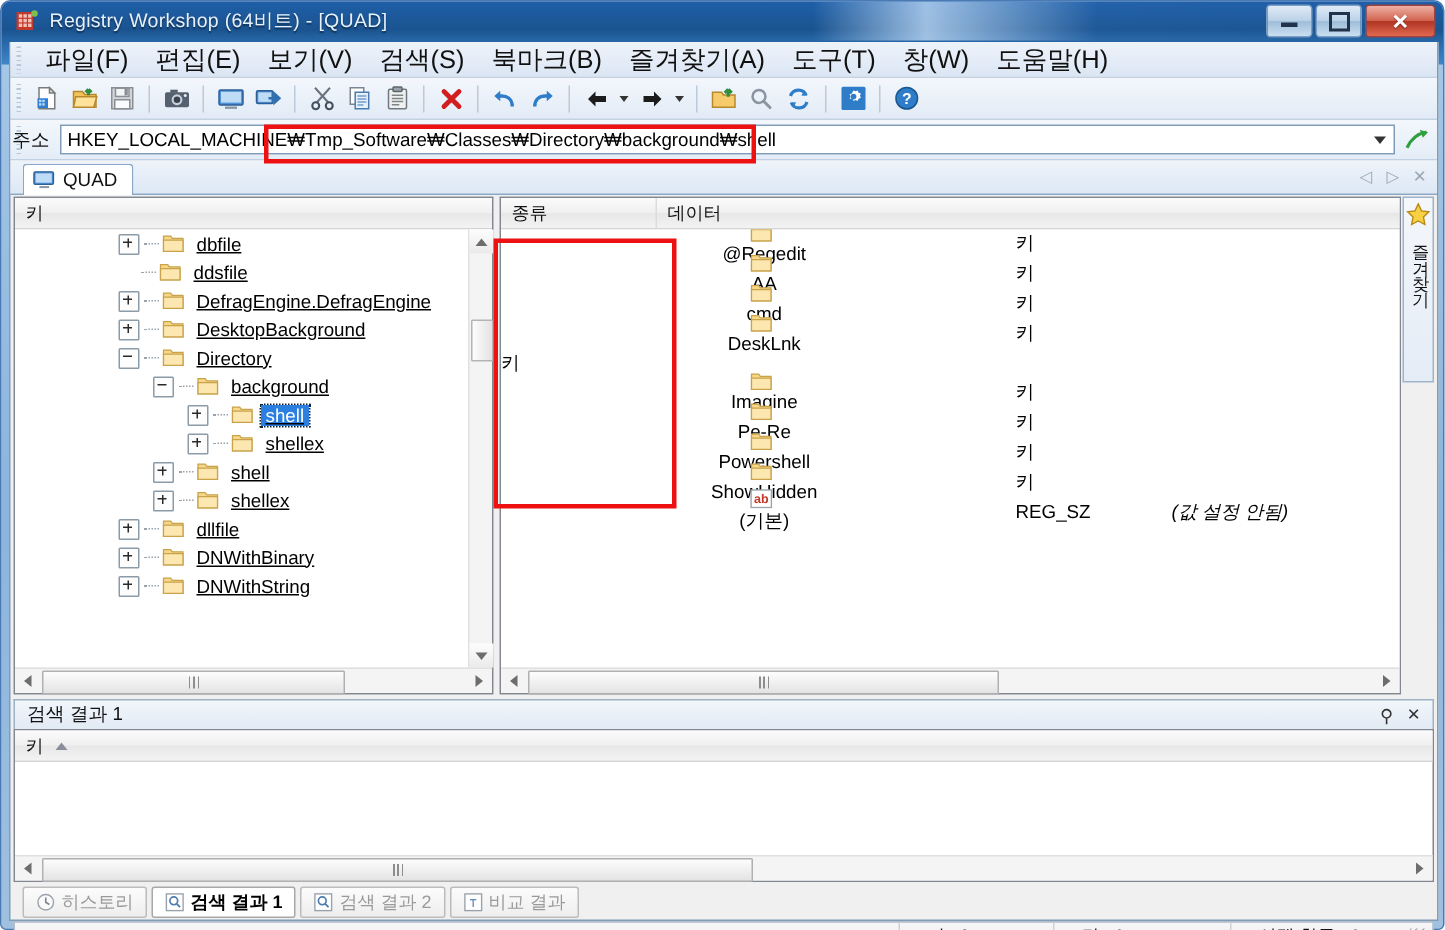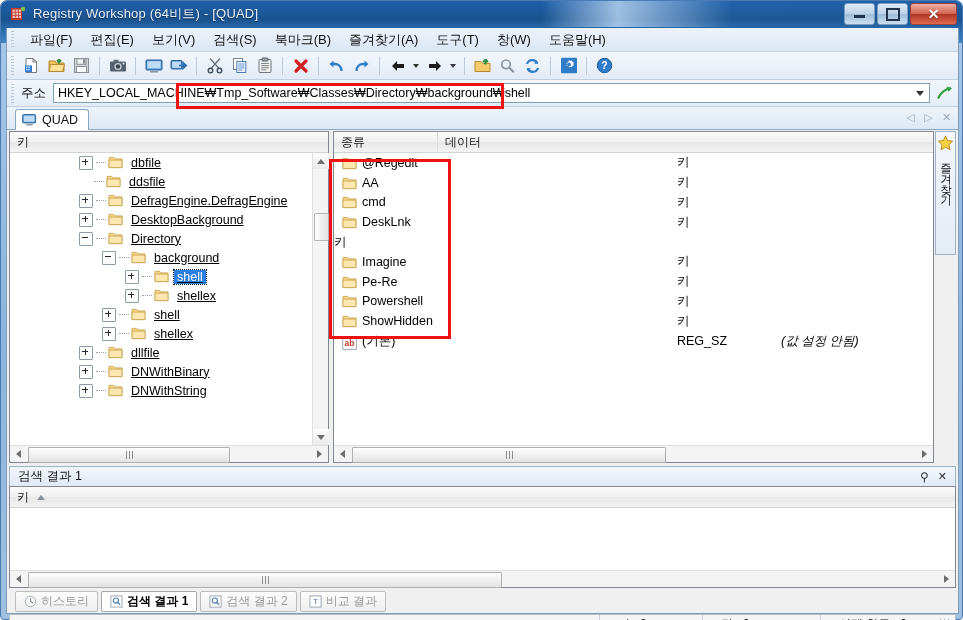--- a/index.html
+++ b/index.html
@@ -82,21 +82,21 @@
     background: linear-gradient(to bottom, #eef3fa 0%, #dbe6f4 100%);
     border-bottom: 1px solid #c4d3e4;
     display: flex; align-items: center;
     padding-left: 14px; box-sizing: border-box;
   }
   .menubar .grip {
     position: absolute; left: 4px; top: 3px; width: 3px; height: 18px;
     background-image: repeating-linear-gradient(to bottom, #b9c8d9 0 1px, transparent 1px 3px);
   }
   .menu-item {
-    padding: 3px 9px; color: #111; font-size: 13px; white-space: nowrap; cursor: default;
+    padding: 3px 9px; color: #111; font-size: 17px; white-space: nowrap; cursor: default;
   }
 
   
   .toolbar {
     position: absolute; left: 0; top: 24px; width: 951px; height: 28px;
     background: linear-gradient(to bottom, #f3f7fc 0%, #e2ebf6 100%);
     border-bottom: 1px solid #c2d1e2;
     display: flex; align-items: center; padding-left: 12px; box-sizing: border-box;
   }
   .toolbar .grip {
@@ -119,21 +119,21 @@
   .addressbar {
     position: absolute; left: 0; top: 52px; width: 951px; height: 27px;
     background: linear-gradient(to bottom, #f3f7fc 0%, #e4edf7 100%);
     border-bottom: 1px solid #c2d1e2;
     display: flex; align-items: center; box-sizing: border-box;
   }
   .addressbar .grip {
     position: absolute; left: 4px; top: 4px; width: 3px; height: 19px;
     background-image: repeating-linear-gradient(to bottom, #b9c8d9 0 1px, transparent 1px 3px);
   }
-  .addr-label { margin-left: 14px; margin-right: 7px; font-size: 12.5px; color: #111; }
+  .addr-label { margin-left: 1px; margin-right: 7px; font-size: 12.5px; color: #111; }
   .addr-input {
     flex: 1; height: 20px; background: #fff; border: 1px solid #7f9db9;
     display: flex; align-items: center; padding: 0 2px 0 4px;
     font-size: 12.5px; color: #000; position: relative; box-sizing: border-box;
     margin-right: 2px;
   }
   .addr-text { white-space: nowrap; overflow: hidden; }
   .addr-caret {
     position: absolute; right: 2px; top: 0; bottom: 0; width: 15px;
     display: flex; align-items: center; justify-content: center;
@@ -201,21 +201,21 @@
   .tw.plus:after {
     content: ""; position: absolute; left: 4.5px; top: 2px; width: 1px; height: 6px; background: #2a2a2a;
   }
   .dots { width: 10px; height: 1px; border-top: 1px dotted #9aa3ad; margin-right: 2px; flex: none; }
   .folder { width: 15px; height: 13px; margin-right: 5px; flex: none; }
   .node-label { padding: 0 3px; }
   .node-label.sel { background: #2a7fe0; color: #fff; outline: 1px dotted #123; }
 
   .list-body { position: absolute; left: 0; top: 21px; right: 0; bottom: 17px; overflow: hidden; background: #fff; }
   .list-row { height: 19.8px; display: flex; align-items: center; font-size: 12.5px; color: #000; }
-  .lr-name { width: 343px; display: flex; align-items: flex-end; padding-left: 8px; box-sizing: border-box; }
+  .lr-name { width: 343px; display: flex; align-items: center; padding-left: 8px; box-sizing: border-box; flex-direction: column; }
   .lr-type { width: 104px; box-sizing: border-box; }
   .lr-data { flex: 1; box-sizing: border-box; font-style: italic; }
 
   
   .vscroll {
     position: absolute; right: 0; top: 21px; width: 16px; bottom: 17px;
     background: #f4f4f4; border-left: 1px solid #e0e0e0; box-sizing: border-box;
   }
   .sb-arrow {
     width: 16px; height: 16px; display: flex; align-items: center; justify-content: center;

